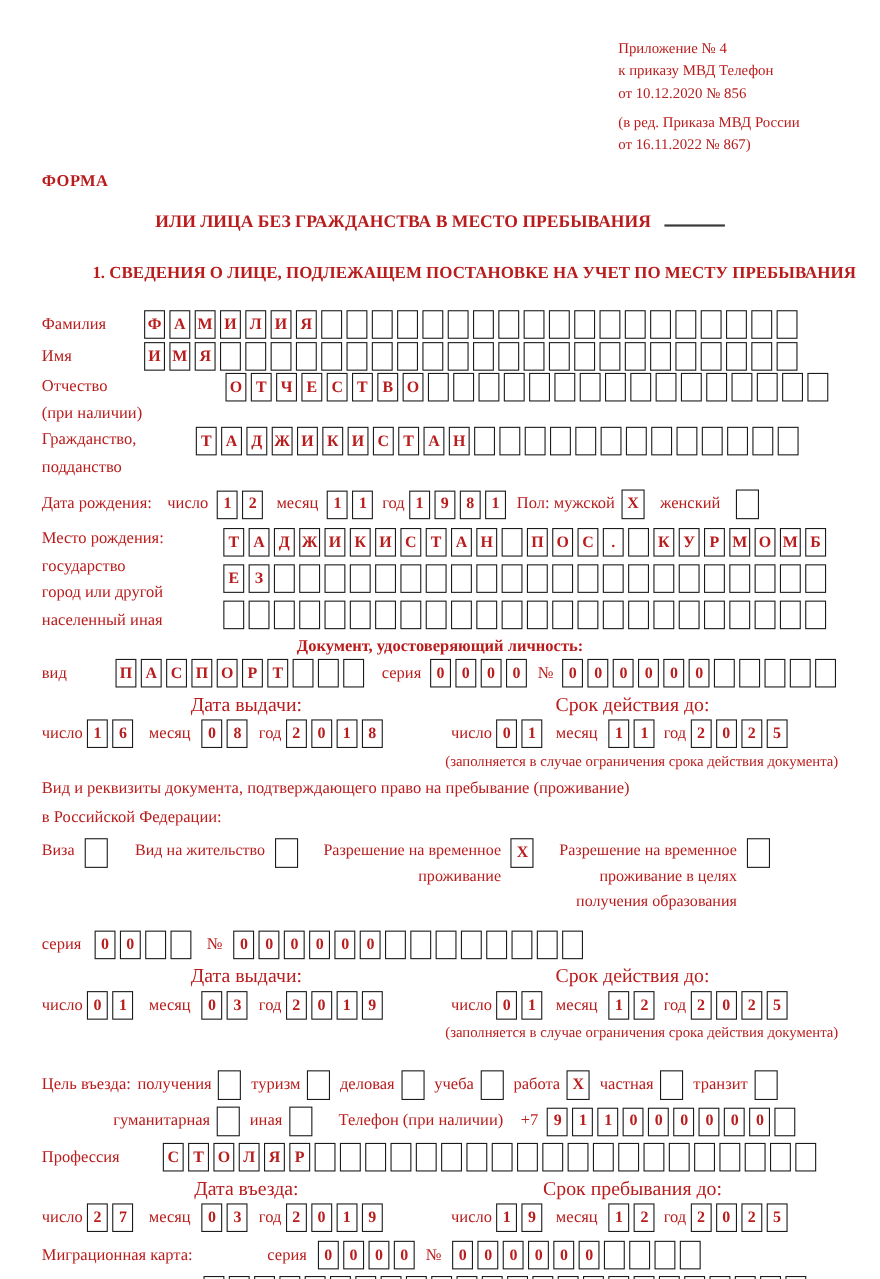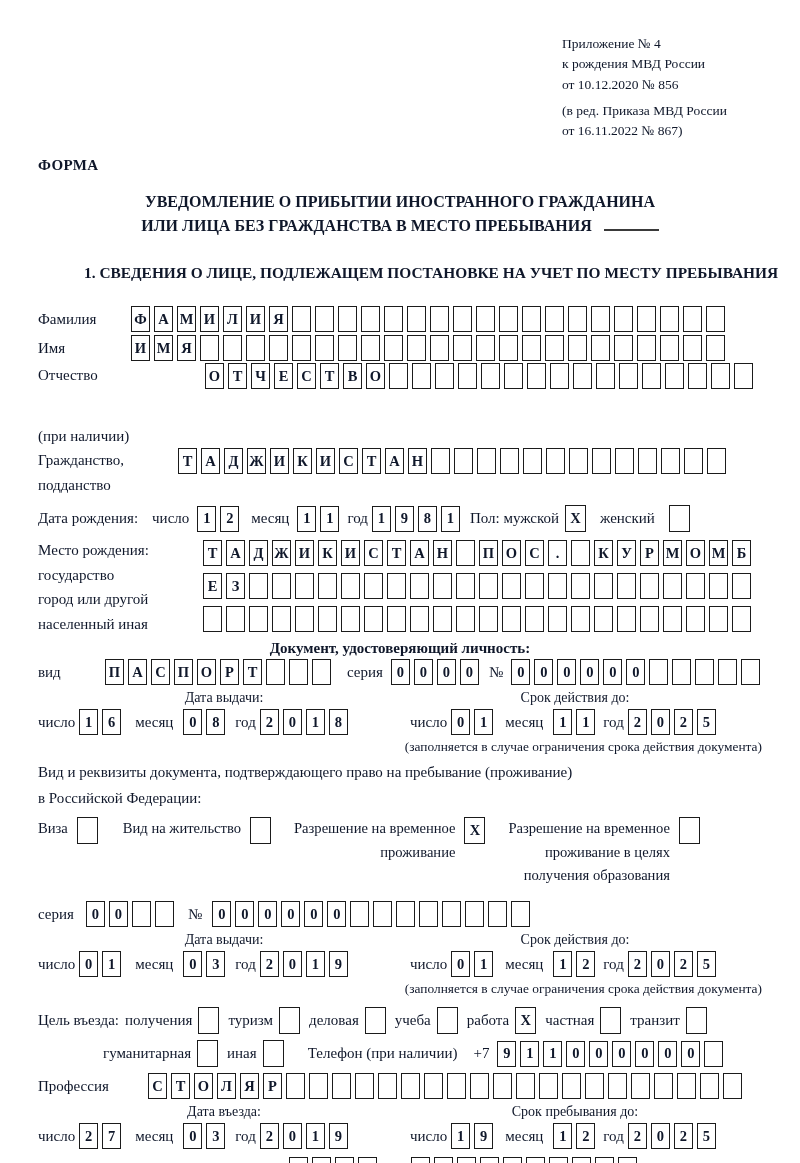--- a/index.html
+++ b/index.html
@@ -1,78 +1,77 @@
 <!DOCTYPE html>
 <html><head>
 <meta charset="utf-8">
 <style>
   html,body{margin:0;padding:0;background:#fff;}
   .page{
     width:800px;height:1163px;box-sizing:border-box;
-    padding:34px 38px 0 38px;background:#fff;color:#0f172a;
+    padding:34px 38px 0 38px;background:#fff;color:#b91c1c;
     font-family:"Liberation Serif","DejaVu Serif",serif;
     overflow:hidden;position:relative;
   }
   .hdr{width:200px;margin-left:auto;font-size:13.5px;line-height:1.5;}
   .hdr .g2{margin-top:6px;}
   .forma{font-weight:bold;font-size:15px;margin-top:16px;letter-spacing:.4px;}
   .title{text-align:center;font-weight:bold;font-size:16px;margin-top:16px;line-height:1.5;}
   .blank{display:inline-block;width:55px;border-bottom:2px solid #3a3a3a;margin-left:12px;}
   .sec{font-weight:bold;font-size:15.4px;margin-top:26px;white-space:nowrap;margin-left:46px;}
   .row{display:flex;align-items:center;margin-top:3px;}
   .row2{display:flex;align-items:flex-start;}
   .lbl{font-size:15px;white-space:nowrap;}
   .lblcol{display:flex;flex-direction:column;font-size:15px;line-height:24.5px;}
   .cells{display:flex;gap:4px;flex:none;}
   .box{width:17px;height:24px;border:1.5px solid #1b1b1b;display:inline-flex;align-items:center;
        justify-content:center;font-size:14.5px;font-weight:600;flex:none;background:#fff;}
   .cbx .box{width:19px;height:25px;}
   .cellstack{display:flex;flex-direction:column;gap:7px;}
   .mt2{margin-top:2px;}.mt4{margin-top:4px;}.mt6{margin-top:6px;}.mt8{margin-top:8px;}
-  .mt10{margin-top:10px;}.mt14{margin-top:14px;}.mt24{margin-top:24px;}
+  .mt10{margin-top:26px;}.mt14{margin-top:14px;}.mt24{margin-top:24px;}
   .ml4{margin-left:4px;}.ml6{margin-left:6px;}.ml8{margin-left:8px;}.ml10{margin-left:10px;}
   .ml12{margin-left:12px;}.ml14{margin-left:14px;}.ml16{margin-left:16px;}
   .ml24{margin-left:24px;}.ml65{margin-left:65px;justify-content:space-between;}
   .w67{width:67px;flex:none;}.w93{width:93px;flex:none;}.w110{width:110px;flex:none;}
   .w140{width:140px;flex:none;}.w147{width:147px;flex:none;}.w165{width:165px;flex:none;}
-  .w167{width:167px;flex:none;gap:36px;}.w205{width:205px;flex:none;}
+  .w167{width:167px;flex:none;}.w205{width:205px;flex:none;}
   .center{text-align:center;}
   .bold{font-weight:bold;}
   .docline{font-size:15px;margin-top:9px;}
   .datepair{display:flex;margin-top:5px;}
   .dgl{width:372px;flex:none;}
   .dgr{width:330px;flex:none;}
-  .dtitle{text-align:center;font-size:14px;margin-bottom:3px;}
+  .dtitle{text-align:center;font-size:18px;margin-bottom:3px;}
   .drow{display:flex;align-items:center;}
   .note{font-size:13.4px;text-align:right;margin-top:4px;}
   .optrow{display:flex;align-items:flex-start;margin-top:10px;gap:13px;}
   .ropt{display:flex;align-items:flex-start;gap:9px;}
   .rlbl{display:flex;flex-direction:column;align-items:flex-end;font-size:14.6px;line-height:1.6;text-align:center;}
   .optlist{display:flex;align-items:center;gap:9px;}
   .opt{display:inline-flex;align-items:center;gap:6px;font-size:15px;white-space:nowrap;}
 </style>
 </head>
 <body>
 
 <div class="page">
 
   <div class="hdr">
     <div>Приложение № 4</div>
-    <div>к рождения МВД России</div>
+    <div>к приказу МВД Телефон</div>
     <div>от 10.12.2020 № 856</div>
     <div class="g2">
       <div>(в ред. Приказа МВД России</div>
       <div>от 16.11.2022 № 867)</div>
     </div>
   </div>
 
   <div class="forma">ФОРМА</div>
 
   <div class="title">
-    <div>УВЕДОМЛЕНИЕ О ПРИБЫТИИ ИНОСТРАННОГО ГРАЖДАНИНА</div>
     <div>
       <span>ИЛИ ЛИЦА БЕЗ ГРАЖДАНСТВА В МЕСТО ПРЕБЫВАНИЯ</span><span class="blank"></span>
     </div>
   </div>
 
   <div class="sec">1. СВЕДЕНИЯ О ЛИЦЕ, ПОДЛЕЖАЩЕМ ПОСТАНОВКЕ НА УЧЕТ ПО МЕСТУ ПРЕБЫВАНИЯ</div>
 
   <div class="row mt24">
     <span class="lbl w93">Фамилия</span>
     <span class="cells">

